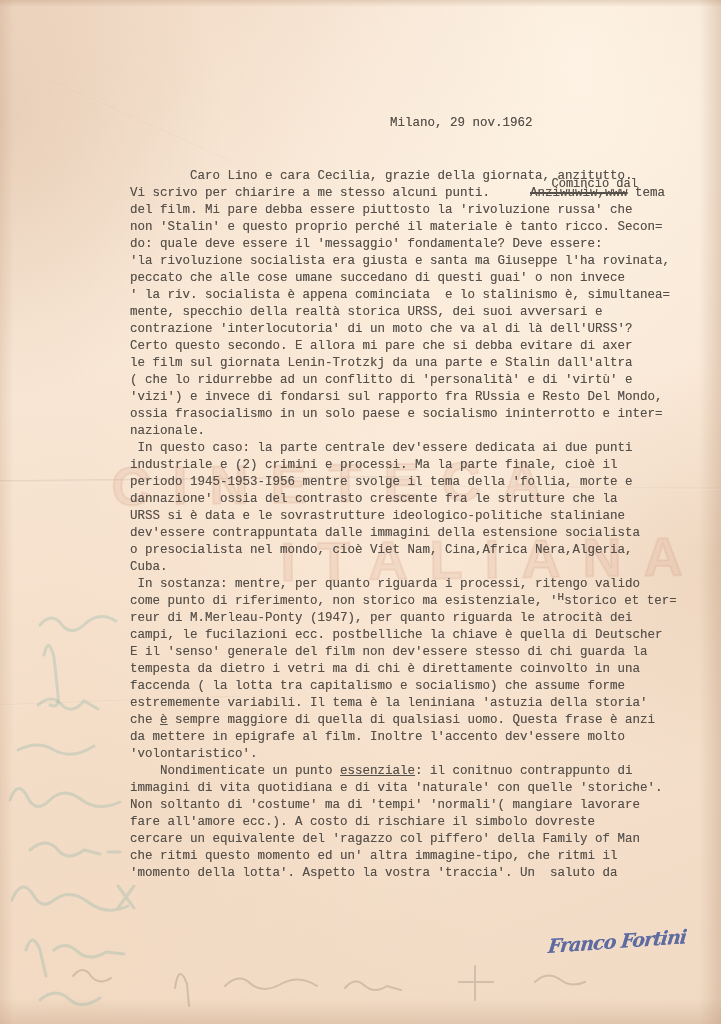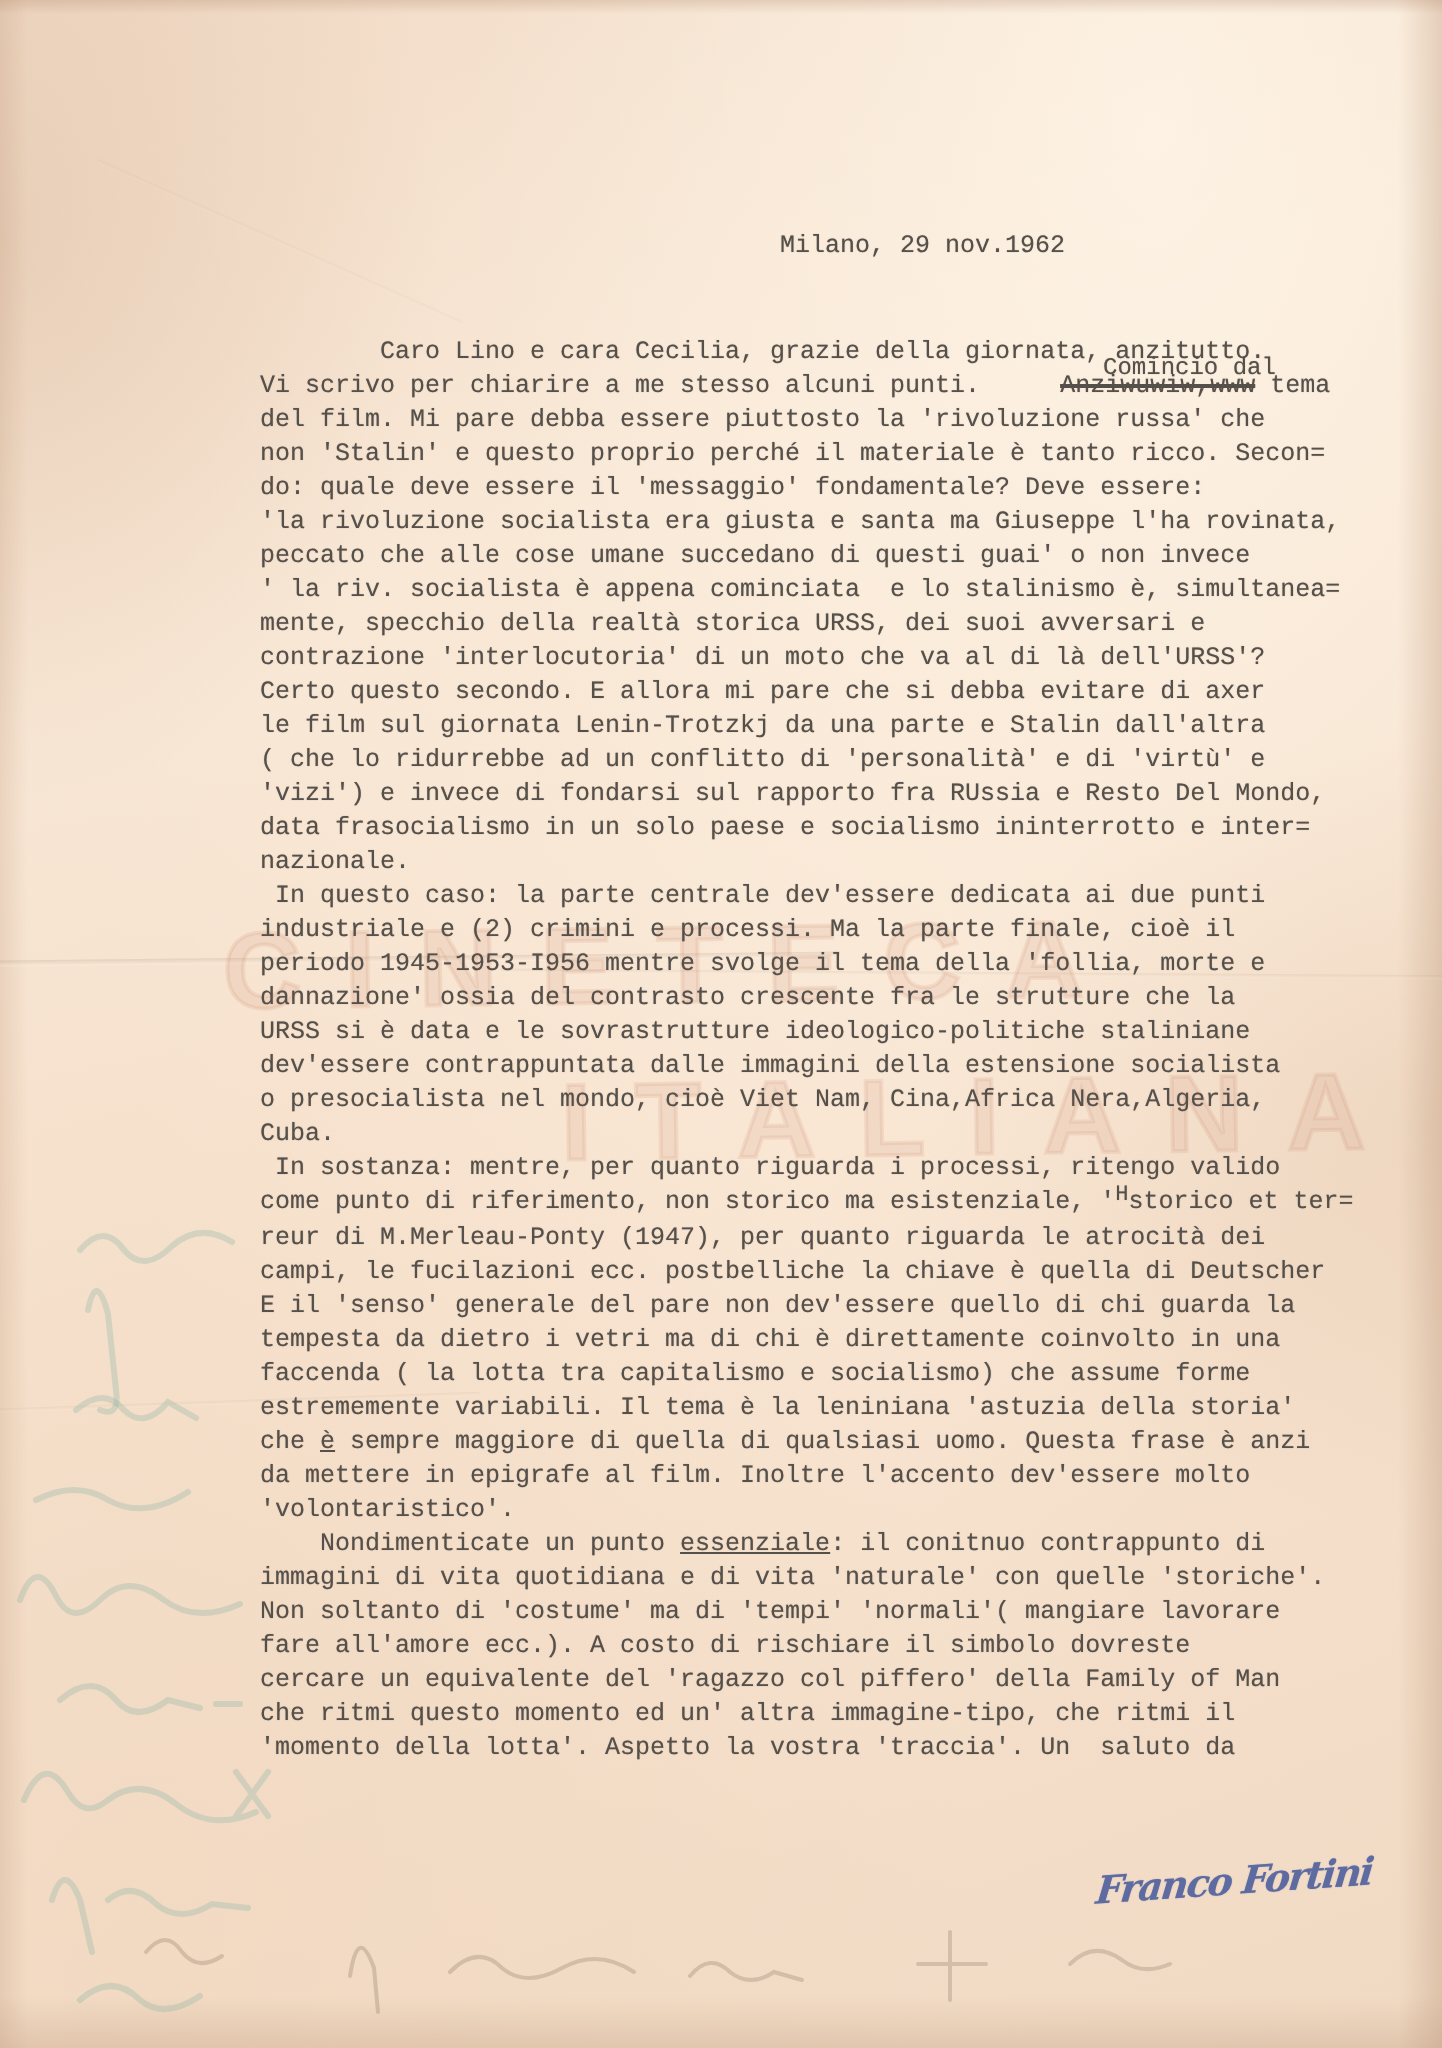--- a/index.html
+++ b/index.html
@@ -118,35 +118,35 @@
         <div class="line">do: quale deve essere il 'messaggio' fondamentale? Deve essere:</div>
         <div class="line">'la rivoluzione socialista era giusta e santa ma Giuseppe l'ha rovinata,</div>
         <div class="line">peccato che alle cose umane succedano di questi guai' o non invece</div>
         <div class="line">' la riv. socialista è appena cominciata  e lo stalinismo è, simultanea=</div>
         <div class="line">mente, specchio della realtà storica URSS, dei suoi avversari e</div>
         <div class="line">contrazione 'interlocutoria' di un moto che va al di là dell'URSS'?</div>
         <div class="line">Certo questo secondo. E allora mi pare che si debba evitare di axer</div>
         <div class="line">le film sul giornata Lenin-Trotzkj da una parte e Stalin dall'altra</div>
         <div class="line">( che lo ridurrebbe ad un conflitto di 'personalità' e di 'virtù' e</div>
         <div class="line">'vizi') e invece di fondarsi sul rapporto fra RUssia e Resto Del Mondo,</div>
-        <div class="line">data frasocialismo in un solo paese e socialismo ininterrotto e inter=</div>
+        <div class="line">ossia frasocialismo in un solo paese e socialismo ininterrotto e inter=</div>
         <div class="line">nazionale.</div>
         <div class="line"> In questo caso: la parte centrale dev'essere dedicata ai due punti</div>
         <div class="line">industriale e (2) crimini e processi. Ma la parte finale, cioè il</div>
         <div class="line">periodo 1945-1953-I956 mentre svolge il tema della 'follia, morte e</div>
         <div class="line">dannazione' ossia del contrasto crescente fra le strutture che la</div>
         <div class="line">URSS si è data e le sovrastrutture ideologico-politiche staliniane</div>
         <div class="line">dev'essere contrappuntata dalle immagini della estensione socialista</div>
         <div class="line">o presocialista nel mondo, cioè Viet Nam, Cina,Africa Nera,Algeria,</div>
         <div class="line">Cuba.</div>
         <div class="line"> In sostanza: mentre, per quanto riguarda i processi, ritengo valido</div>
         <div class="line"><span>come punto di riferimento, non storico ma esistenziale, '</span><span class="sup">H</span><span>storico et ter=</span></div>
         <div class="line">reur di M.Merleau-Ponty (1947), per quanto riguarda le atrocità dei</div>
         <div class="line">campi, le fucilazioni ecc. postbelliche la chiave è quella di Deutscher</div>
-        <div class="line">E il 'senso' generale del pare non dev'essere quello di chi guarda la</div>
+        <div class="line">E il 'senso' generale del film non dev'essere stesso di chi guarda la</div>
         <div class="line">tempesta da dietro i vetri ma di chi è direttamente coinvolto in una</div>
         <div class="line">faccenda ( la lotta tra capitalismo e socialismo) che assume forme</div>
         <div class="line">estrememente variabili. Il tema è la leniniana 'astuzia della storia'</div>
         <div class="line"><span>che </span><span class="u">è</span><span> sempre maggiore di quella di qualsiasi uomo. Questa frase è anzi</span></div>
         <div class="line">da mettere in epigrafe al film. Inoltre l'accento dev'essere molto</div>
         <div class="line">'volontaristico'.</div>
         <div class="line"><span>    Nondimenticate un punto </span><span class="u">essenziale</span><span>: il conitnuo contrappunto di</span></div>
         <div class="line">immagini di vita quotidiana e di vita 'naturale' con quelle 'storiche'.</div>
         <div class="line">Non soltanto di 'costume' ma di 'tempi' 'normali'( mangiare lavorare</div>
         <div class="line">fare all'amore ecc.). A costo di rischiare il simbolo dovreste</div>

